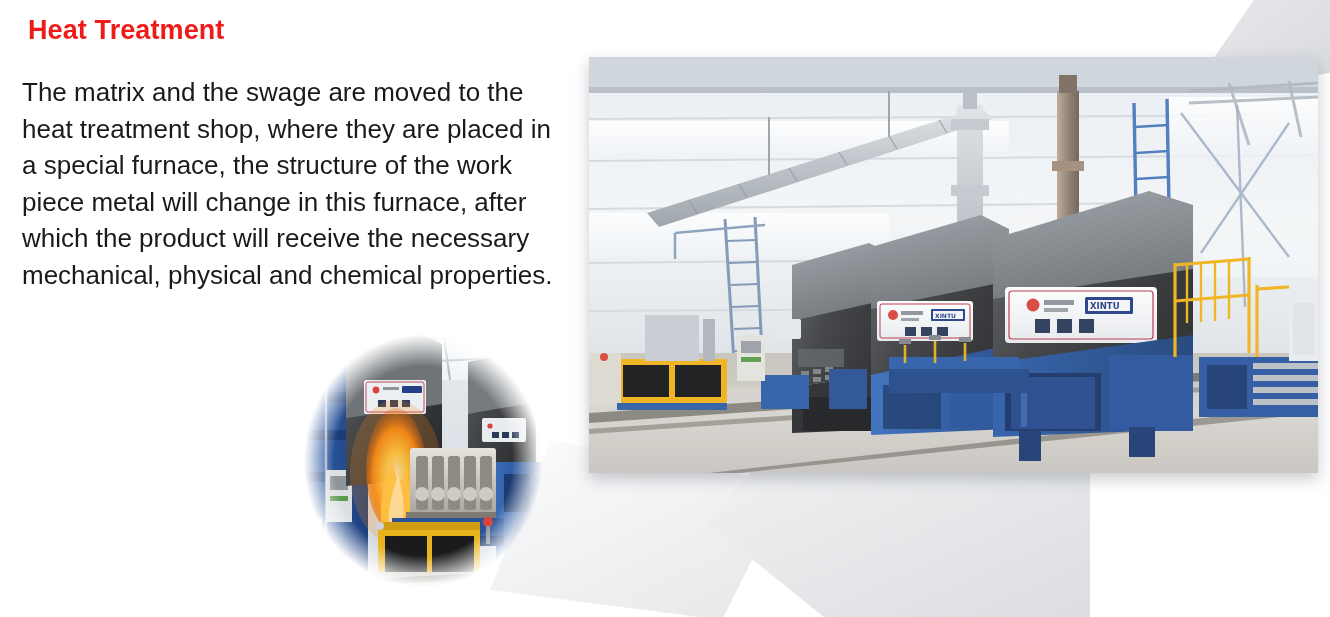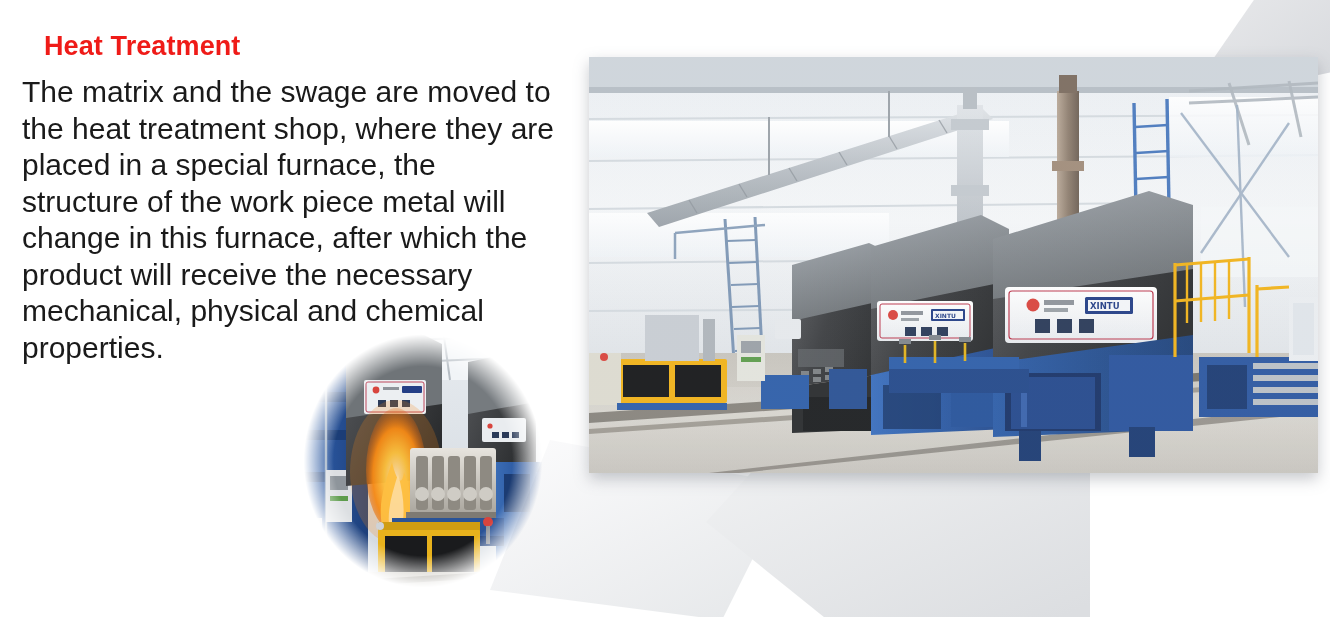--- a/index.html
+++ b/index.html
@@ -47,38 +47,38 @@
   }
 
   
   .text-col {
     position: absolute;
     left: 0;
     top: 0;
     width: 560px;
   }
   .page-title {
-    margin: 16px;
+    margin: 0;
     position: absolute;
     left: 28px;
     top: 15px;
     font-size: 27px;
     font-weight: bold;
     color: #ef1b18;
     letter-spacing: 0.1px;
     white-space: nowrap;
     text-align: center;
   }
   .body-copy {
     position: absolute;
     left: 22px;
     top: 74px;
     width: 535px;
     margin: 0;
-    font-size: 30px;
+    font-size: 26px;
     line-height: 36.5px;
     color: #1a1a1a;
     font-weight: 400;
   }
 
   
   .photo-main {
     position: absolute;
     left: 589px;
     top: 57px;

